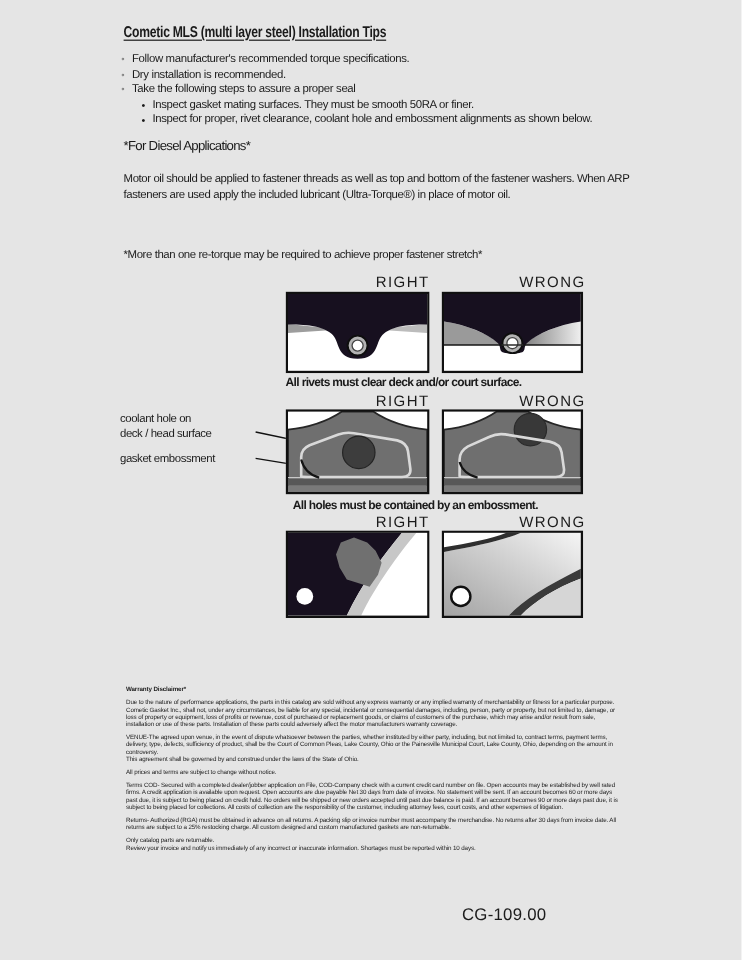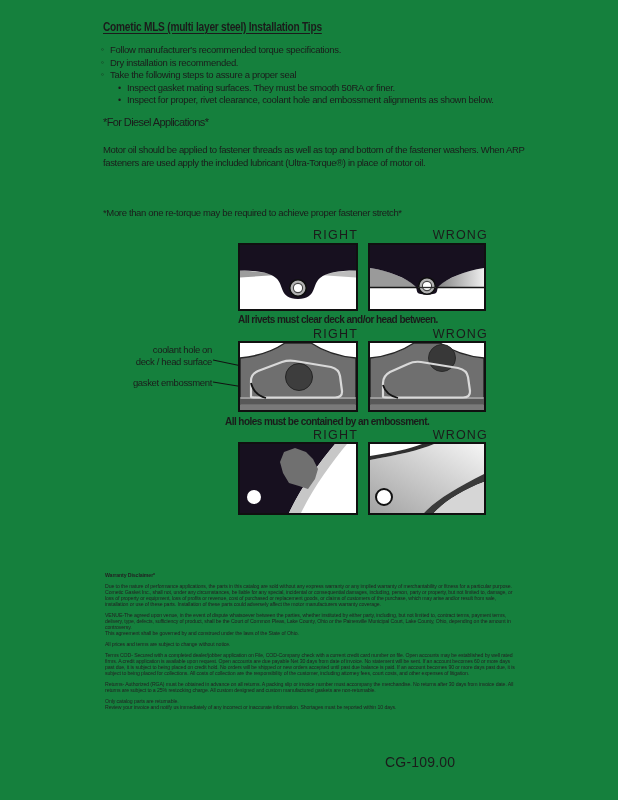--- a/index.html
+++ b/index.html
@@ -1,38 +1,38 @@
 <!DOCTYPE html>
 <html><head>
 <meta charset="utf-8">
 <style>
   * { margin:0; padding:0; box-sizing:border-box; }
   html,body { background:#ffffff; }
   .page {
-    position:relative; width:618px; height:800px; background:#15803d;
+    position:relative; width:618px; height:800px; background:#e5e5e5;
     font-family:"Liberation Sans", sans-serif; color:#1b1b1b; overflow:hidden;
   }
   .abs { position:absolute; }
   .doc-title {
     left:103px; top:19px; font-size:13px; font-weight:bold; white-space:nowrap;
     letter-spacing:-0.3px; transform:scaleX(0.78); transform-origin:left top;
     text-decoration:underline; text-underline-offset:2px;
   }
   .bullets { left:101px; top:44px; width:430px; font-size:9.5px; letter-spacing:-0.3px; }
   .b-row { display:flex; line-height:12.5px; }
   .b-marker { width:9px; font-size:8px; line-height:12.5px; }
   .b-row.sub { margin-left:17px; }
   .b-marker.dot { font-size:9px; }
   .diesel-h { left:103px; top:116px; font-size:11px; font-weight:normal; letter-spacing:-0.6px; }
   .para { left:103px; width:424px; font-size:9.5px; line-height:12.7px; letter-spacing:-0.35px; }
   .p1 { top:144px; } .p2 { top:166px; } .p3 { top:207px; }
   .rw-label { top:0; width:120px; text-align:right; font-size:12.5px; font-weight:normal; letter-spacing:1.2px; }
   .dbox { border:0; display:block; }
   .caption { font-size:10px; font-weight:bold; letter-spacing:-0.55px; line-height:11px; }
-  .callout { width:112px; text-align:right; font-size:9.5px; letter-spacing:-0.35px; line-height:11.5px; }
+  .callout { width:112px; text-align:left; font-size:9.5px; letter-spacing:-0.35px; line-height:11.5px; }
   .code { left:385px; top:754px; font-size:14px; letter-spacing:0.2px; }
   .wr { left:105px; top:572px; width:414px; font-size:5.2px; line-height:6px; letter-spacing:-0.1px; color:#222; }
   .wr .wh { font-weight:bold; margin-bottom:5px; }
   .wr p { margin-bottom:5px; }
   .wr p.tight { margin-bottom:0; }
 </style>
 </head>
 <body>
 
 <div class="page">
@@ -90,21 +90,21 @@
     <path d="M2,25 C22,28 40,36 50,44.5 L2,44.5 Z" fill="#9a9a9a"></path>
     <path d="M116,25 C96,28 78,36 68,44.5 L116,44.5 Z" fill="url(#gw1)"></path>
     <path d="M2,2 H116 V25 C96,28 80,35 71,43 C67,47.5 73,51.5 59,51.5 C45,51.5 51,47.5 47,43 C38,35 22,28 2,25 Z" fill="#17101f"></path>
     <line x1="2" y1="44.5" x2="116" y2="44.5" stroke="#151515" stroke-width="1.4"></line>
     <circle cx="59" cy="43" r="8.3" fill="#b3b3b3" stroke="#0e0e0e" stroke-width="1.6"></circle>
     <circle cx="59" cy="43" r="4.6" fill="#ffffff" stroke="#444444" stroke-width="1.1"></circle>
     <line x1="50" y1="44.5" x2="68" y2="44.5" stroke="#2b2b2b" stroke-width="1.3"></line>
     <rect x="1" y="1" width="116" height="66" fill="none" stroke="#101010" stroke-width="2"></rect>
   </svg>
 
-  <div class="abs caption" style="left:238px; top:314px;">All rivets must clear deck and/or head between.</div>
+  <div class="abs caption" style="left:238px; top:314px;">All rivets must clear deck and/or court surface.</div>
 
   <div class="abs rw-label" style="left:238px; top:327px;">RIGHT</div>
   <div class="abs rw-label" style="left:368px; top:327px;">WRONG</div>
 
   <div class="abs callout" style="left:100px; top:344px;">
     <span>coolant hole on</span><br>
     <span>deck / head surface</span>
   </div>
   <div class="abs callout" style="left:100px; top:377px;">
     <span>gasket embossment</span>
@@ -137,21 +137,21 @@
     <path d="M2,17 C23,15 37,8 46,2 L72,2 C81,8 95,15 116,17 L116,69 L2,69 Z" fill="#6f6f6f" stroke="#262626" stroke-width="1.5"></path>
     <line x1="2" y1="57" x2="116" y2="57" stroke="#c9c9c9" stroke-width="1"></line>
     <rect x="2" y="58" width="114" height="5.5" fill="#585858"></rect>
     <rect x="2" y="63.5" width="114" height="5.5" fill="#7a7a7a"></rect>
     <circle cx="74" cy="17" r="13.5" fill="#383838" stroke="#2a2a2a" stroke-width="1" clip-path="url(#clipw2)"></circle>
     <path d="M15,56 L15,42 Q15,35 22,31 L40,23 Q46,20 53,21 L90,27 Q99,29 100,36 L102,50 Q102.5,56.5 95,56.5 L21,56.5 Q15,56.5 15,56 Z" fill="none" stroke="#d9d9d9" stroke-width="2.2" stroke-linejoin="round"></path>
     <path d="M15,44 C17,51 22,55 30,57" fill="none" stroke="#141414" stroke-width="1.8"></path>
     <rect x="1" y="1" width="116" height="69" fill="none" stroke="#101010" stroke-width="2"></rect>
   </svg>
 
-  <div class="abs caption" style="left:225px; top:416px;">All holes must be contained by an embossment.</div>
+  <div class="abs caption" style="left:244px; top:416px;">All holes must be contained by an embossment.</div>
 
   <div class="abs rw-label" style="left:238px; top:428px;">RIGHT</div>
   <div class="abs rw-label" style="left:368px; top:428px;">WRONG</div>
 
   <svg class="abs dbox" style="left:238px; top:442px;" width="120" height="73" viewBox="0 0 120 73">
     <rect x="0" y="0" width="120" height="73" fill="#ffffff"></rect>
     <path d="M2,2 L97,2 C82,20 63,45 51,71 L2,71 Z" fill="#17101f"></path>
     <path d="M97,2 L109,2 C94,20 75,46 63,71 L51,71 C63,45 82,20 97,2 Z" fill="#c7c7c7"></path>
     <polygon points="46,10 57,6 68,10 75,17 80,27 77,37 70,47 61,44 51,41 45,31 42,20" fill="#707070"></polygon>
     <circle cx="16" cy="55" r="7" fill="#ffffff"></circle>

